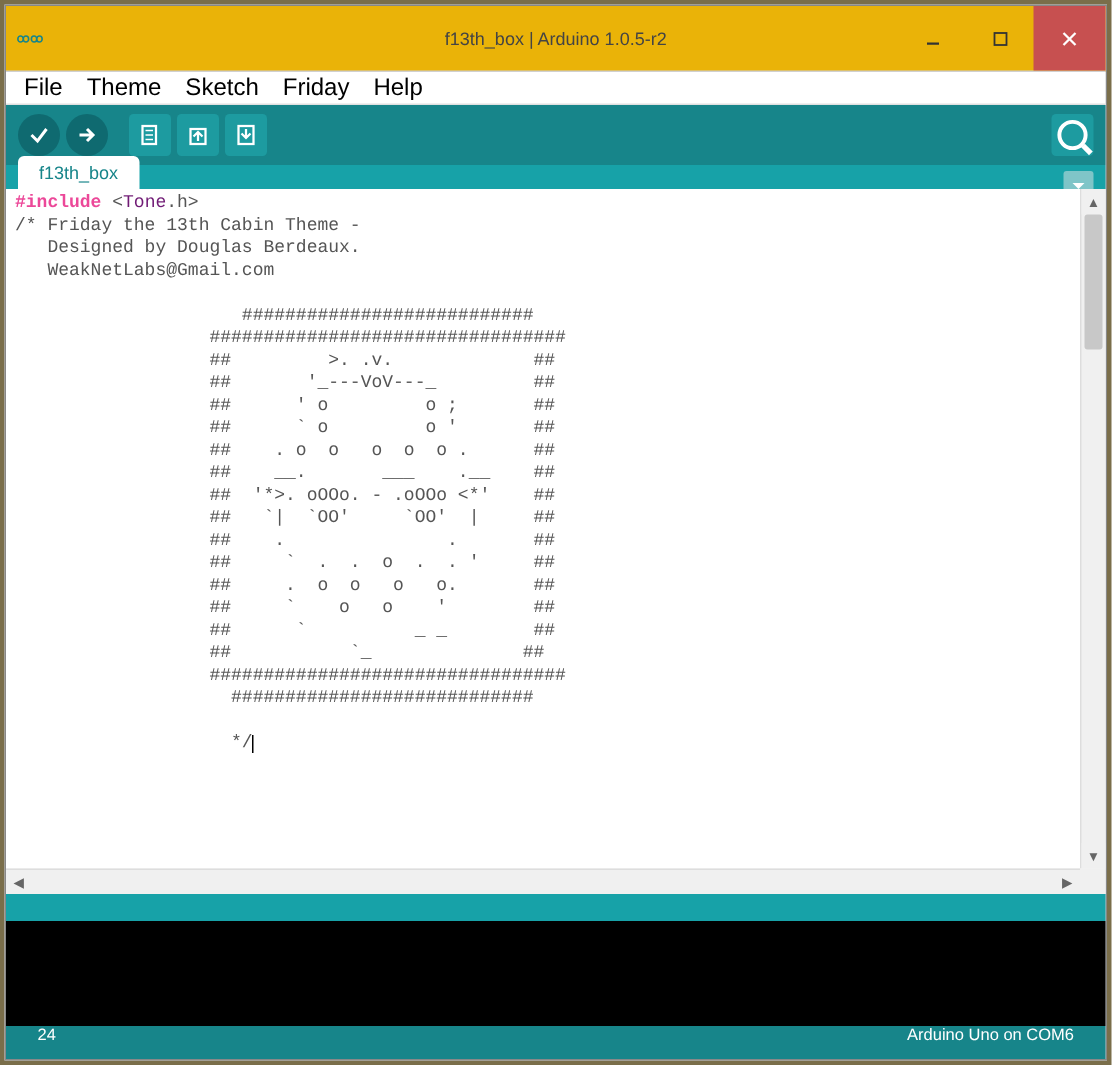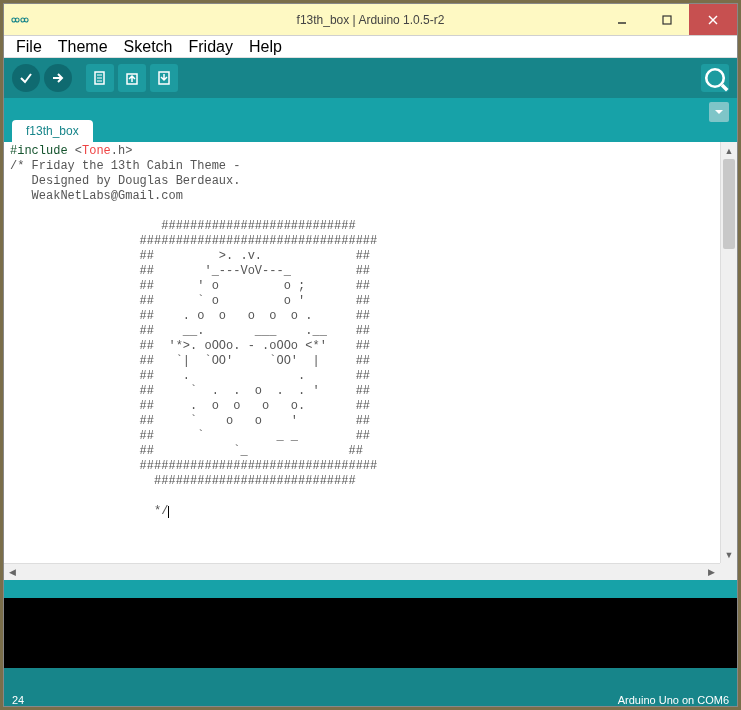--- a/index.html
+++ b/index.html
@@ -14,22 +14,22 @@
     }
     .window {
       position: absolute;
       top: 3px; left: 3px; right: 3px; bottom: 3px;
       background: #fff;
       display: flex;
       flex-direction: column;
       border: 1px solid #888;
     }
     .titlebar {
-      height: 32px;
-      background: #fef9c3;
+      height: 44px;
+      background: #eab308;
       display: flex;
       align-items: center;
       position: relative;
       border-bottom: 1px solid #d0d0d0;
     }
     .title-icon {
       width: 20px;
       height: 16px;
       margin-left: 6px;
       display: flex;
@@ -115,21 +115,21 @@
       width: 28px;
       height: 28px;
       background: #1d9ba0;
       border-radius: 3px;
       display: flex;
       align-items: center;
       justify-content: center;
       cursor: pointer;
     }
     .tabbar {
-      height: 44px;
+      height: 16px;
       background: #17a2a8;
       display: flex;
       align-items: flex-end;
       padding: 0 8px;
       position: relative;
     }
     .tab {
       background: #fff;
       color: #17858a;
       padding: 4px 14px;
@@ -162,22 +162,22 @@
       overflow: hidden;
     }
     .editor-content {
       font-family: "Courier New", monospace;
       font-size: 12px;
       line-height: 15px;
       padding: 2px 6px;
       white-space: pre;
       color: #555;
     }
-    .kw { color: #14532d; font-weight: normal; }
-    .lib { color: #ef4444; }
+    .kw { color: #ec4899; font-weight: bold; }
+    .lib { color: #701a75; }
     .v-scrollbar {
       position: absolute;
       top: 0; right: 0; bottom: 17px;
       width: 17px;
       background: #f0f0f0;
       border-left: 1px solid #ddd;
     }
     .v-scrollbar .arrow {
       height: 17px;
       background: #f0f0f0;
@@ -223,26 +223,26 @@
     }
     .status-teal {
       height: 18px;
       background: #17a2a8;
     }
     .console {
       height: 70px;
       background: #000;
     }
     .statusbar {
-      height: 38px;
+      height: 22px;
       background: #17858a;
       color: #fff;
       display: flex;
-      align-items: flex-end;
-      padding: 0 8px;
+      align-items: flex-start;
+      padding: 0 21px;
       font-size: 11px;
     }
     .statusbar .right { margin-left: auto; }
     .cursor-caret {
       display: inline-block;
       width: 1px;
       height: 12px;
       background: #000;
       vertical-align: text-bottom;
     }

